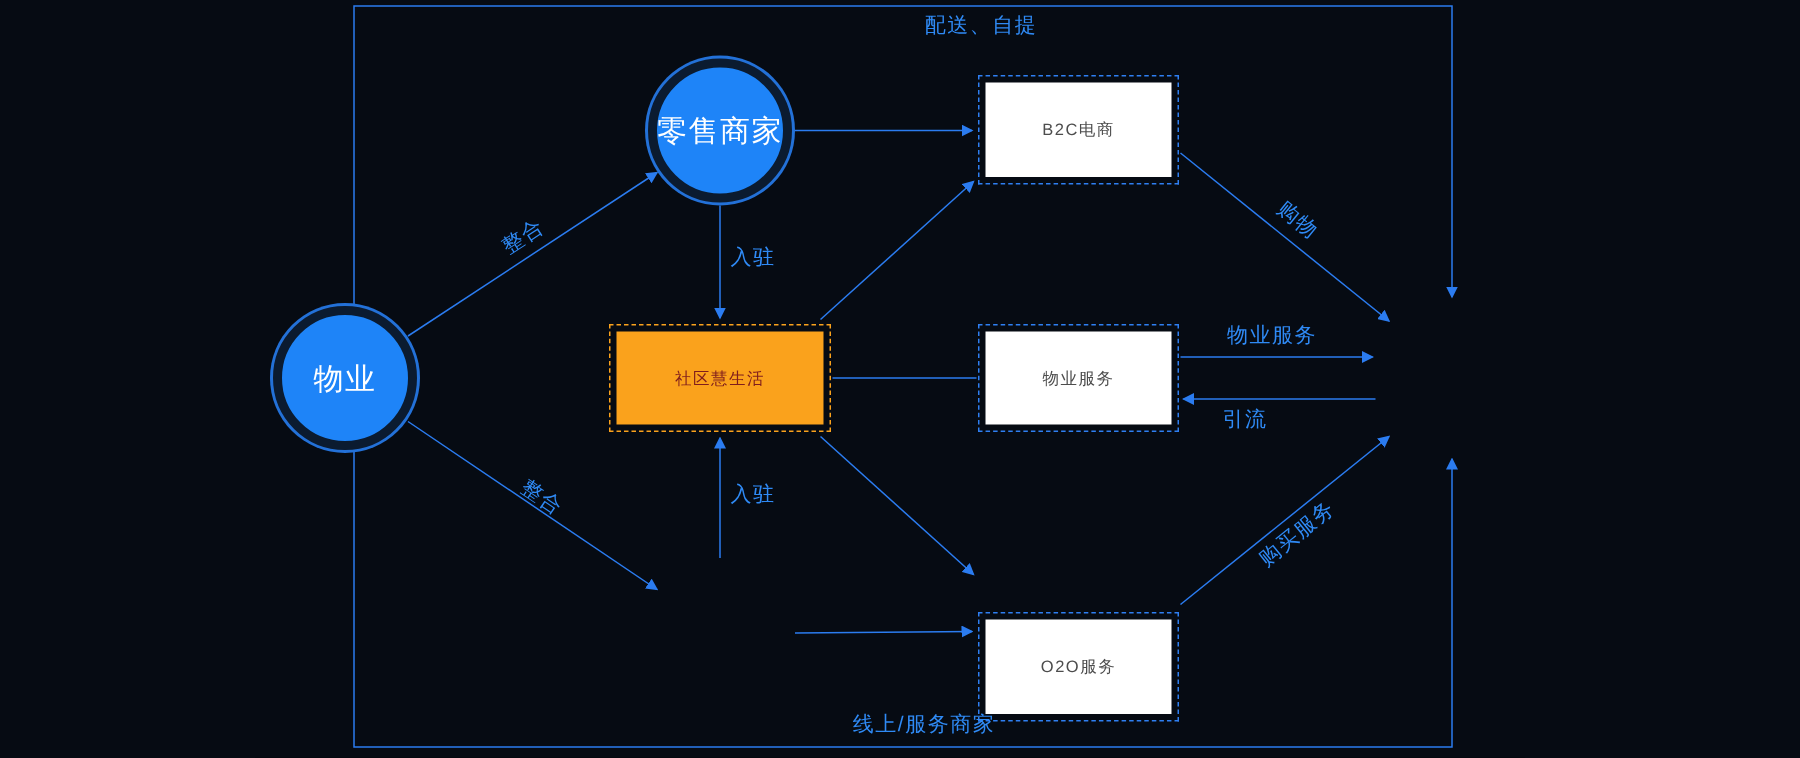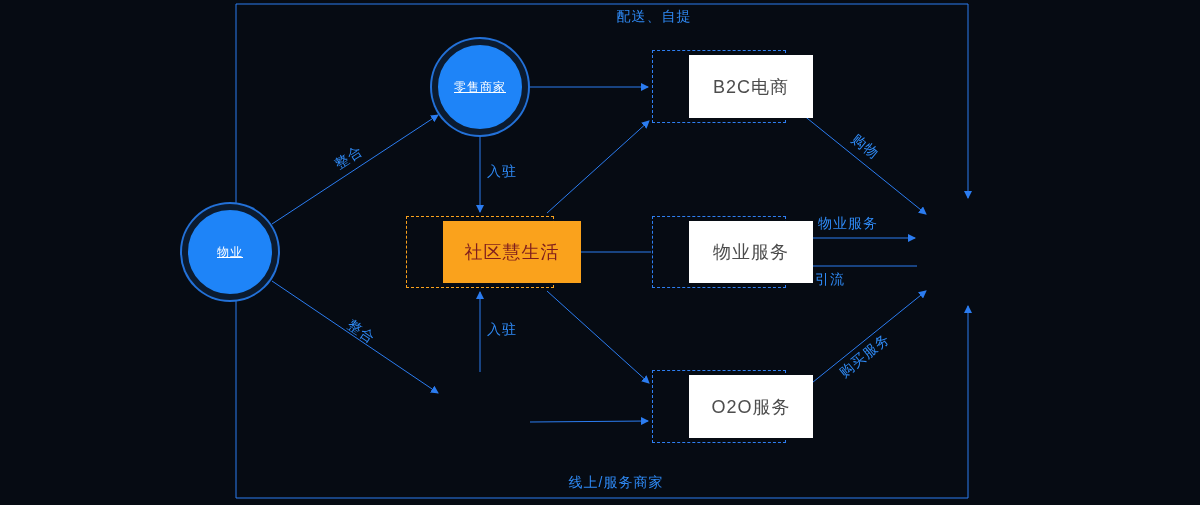--- a/index.html
+++ b/index.html
@@ -16,36 +16,35 @@
   .edges { position: absolute; left: 0; top: 0; }
 
   .node-circle {
     position: absolute;
     width: 96px; height: 96px;
     border-radius: 50%;
     background: #1e84f8;
     border: 6px solid #0b1b30;
     box-shadow: 0 0 0 2px #2371d8;
     display: flex; align-items: center; justify-content: center;
-    color: #ffffff; font-size: 12px; letter-spacing: 1px;
+    color: #ffffff; font-size: 20px; letter-spacing: 1px;
     z-index: 2;
-    text-decoration: underline;
   }
 
   .dashed-box {
     position: absolute;
     border: 1px dashed #2e7ff2;
     padding: 4px;
     z-index: 2;
   }
   .dashed-box .inner {
     width: 100%; height: 100%;
     background: #ffffff;
     display: flex; align-items: center; justify-content: center;
-    font-size: 18px; color: #4d4d4d; letter-spacing: 1px; margin-left: 32px;
+    font-size: 11px; color: #4d4d4d; letter-spacing: 1px;
   }
   .dashed-box.orange { border-color: #faa21c; }
   .dashed-box.orange .inner { background: #faa21c; color: #7f1d1d; }
 
   .edge-label {
     position: absolute;
     color: #2f8af5;
     font-size: 14px;
     white-space: nowrap;
     letter-spacing: 1px;
@@ -95,21 +94,21 @@
 
   <div class="dashed-box orange" style="left:406px;top:216px;width:148px;height:72px">
     <div class="inner">社区慧生活</div>
   </div>
   <div class="dashed-box" style="left:652px;top:50px;width:134px;height:73px">
     <div class="inner">B2C电商</div>
   </div>
   <div class="dashed-box" style="left:652px;top:216px;width:134px;height:72px">
     <div class="inner">物业服务</div>
   </div>
-  <div class="dashed-box" style="left:652px;top:370px;width:134px;height:73px">
+  <div class="dashed-box" style="left:652px;top:408px;width:134px;height:73px">
     <div class="inner">O2O服务</div>
   </div>
 
   <div class="edge-label" style="left:654px;top:17px">配送、自提</div>
   <div class="edge-label" style="left:616px;top:483px">线上/服务商家</div>
 
   <div class="edge-label" style="left:349px;top:158px;transform:translate(-50%,-50%) rotate(-33deg)">整合</div>
   <div class="edge-label" style="left:361px;top:332px;transform:translate(-50%,-50%) rotate(34deg)">整合</div>
 
   <div class="edge-label" style="left:487px;top:172px;transform:translate(0,-50%)">入驻</div>

